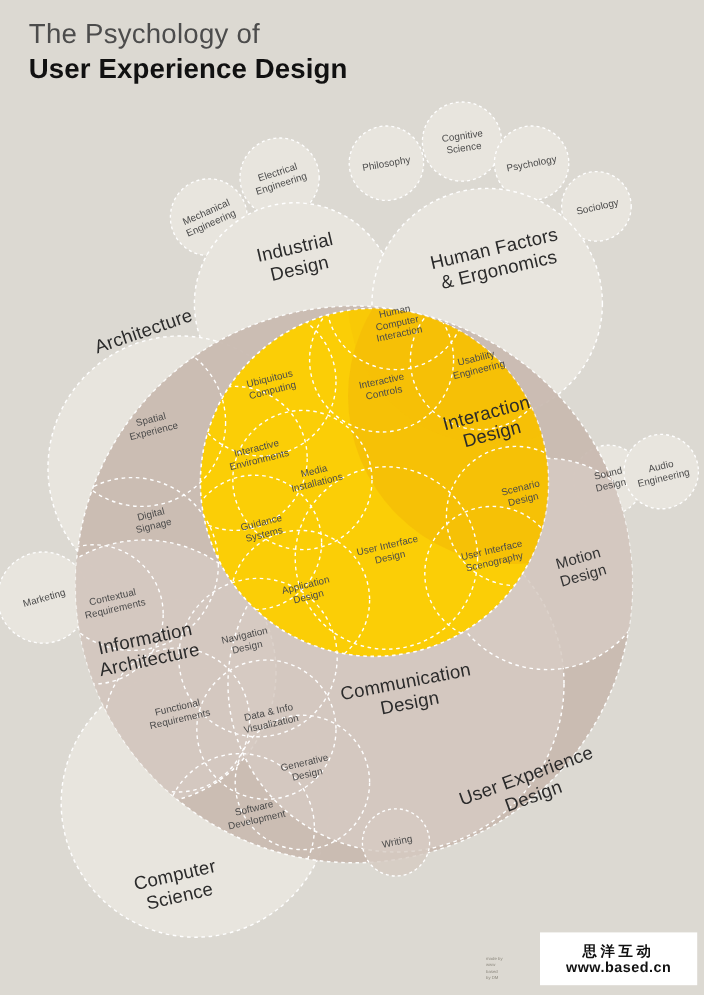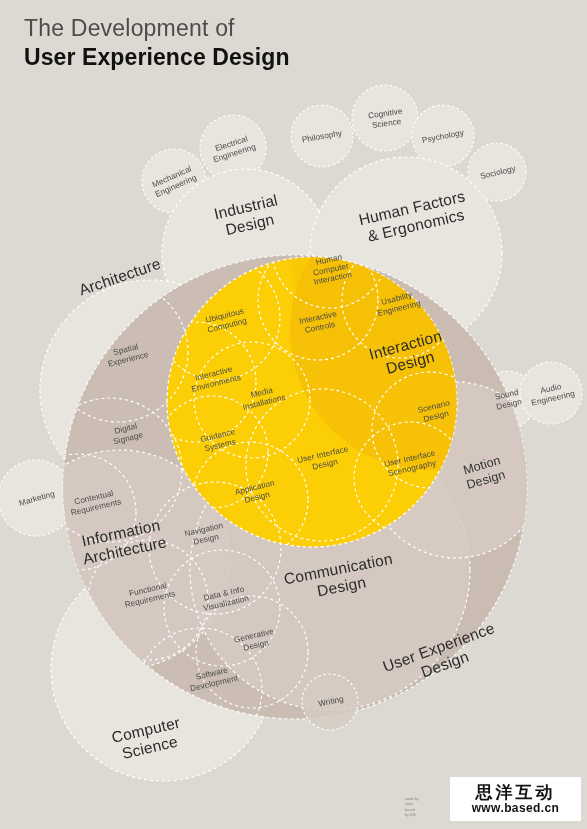--- a/index.html
+++ b/index.html
@@ -81,21 +81,21 @@
     height: 44px;
     background: #ffffff;
     z-index: 90;
     display: flex;
     flex-direction: column;
     align-items: center;
     justify-content: center;
     gap: 1px;
   }
   .wm-cn {
-    font-size: 17px;
+    font-size: 12px;
     font-weight: bold;
     color: #111;
     letter-spacing: 3px;
     line-height: 1;
   }
   .wm-url {
     font-size: 12px;
     font-weight: bold;
     color: #111;
     letter-spacing: 0.4px;
@@ -112,21 +112,21 @@
     text-align: left;
     width: 44px;
   }
 </style>
 </head>
 <body>
 
 <div id="poster">
 
   <div class="header">
-    <div class="title-line1">The Development of</div>
+    <div class="title-line1">The Psychology of</div>
     <div class="title-line2">User Experience Design</div>
   </div>
 
   <svg id="venn" viewBox="0 0 587 829">
     <defs>
       <clipPath id="clipYellow">
         <circle cx="312" cy="402" r="145"></circle>
       </clipPath>
       <clipPath id="clipUX">
         <circle cx="295" cy="487" r="232"></circle>

